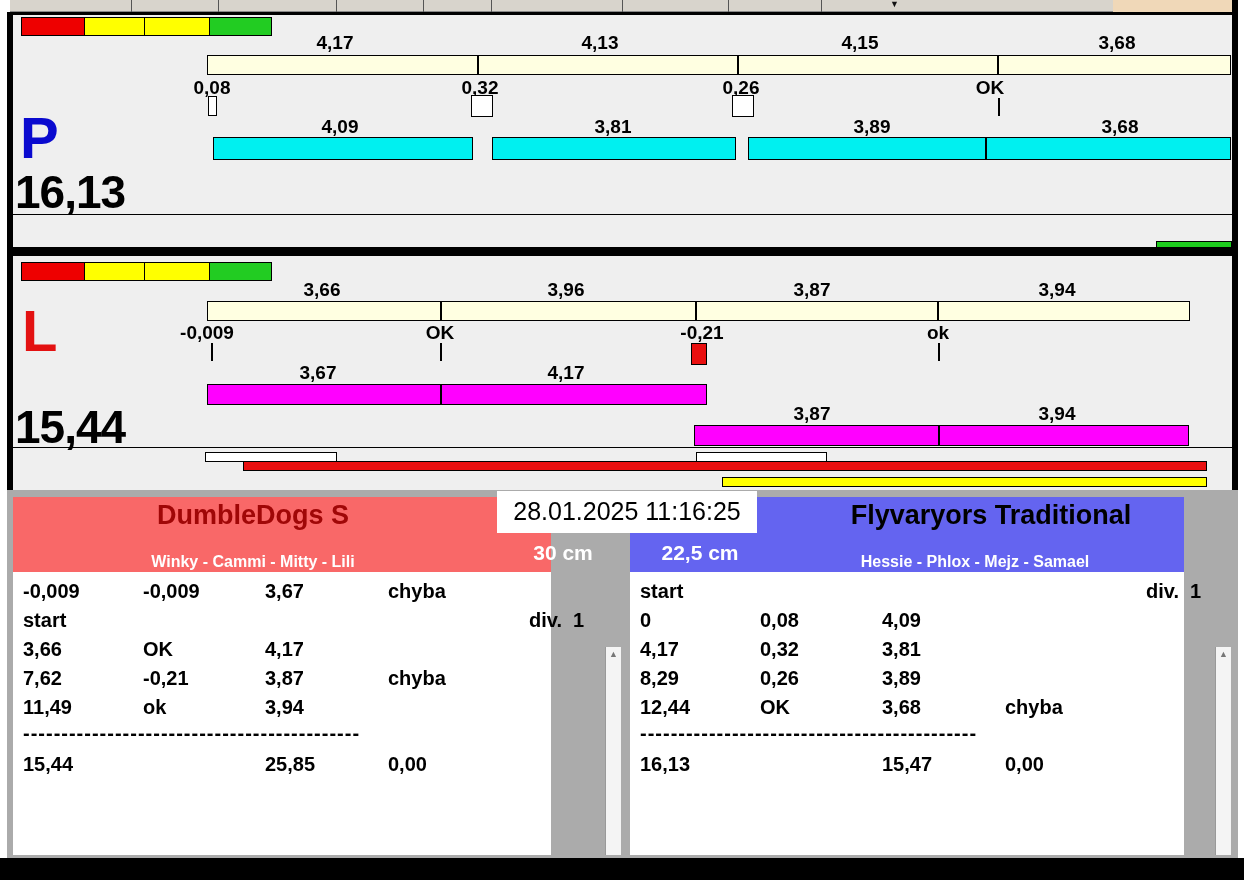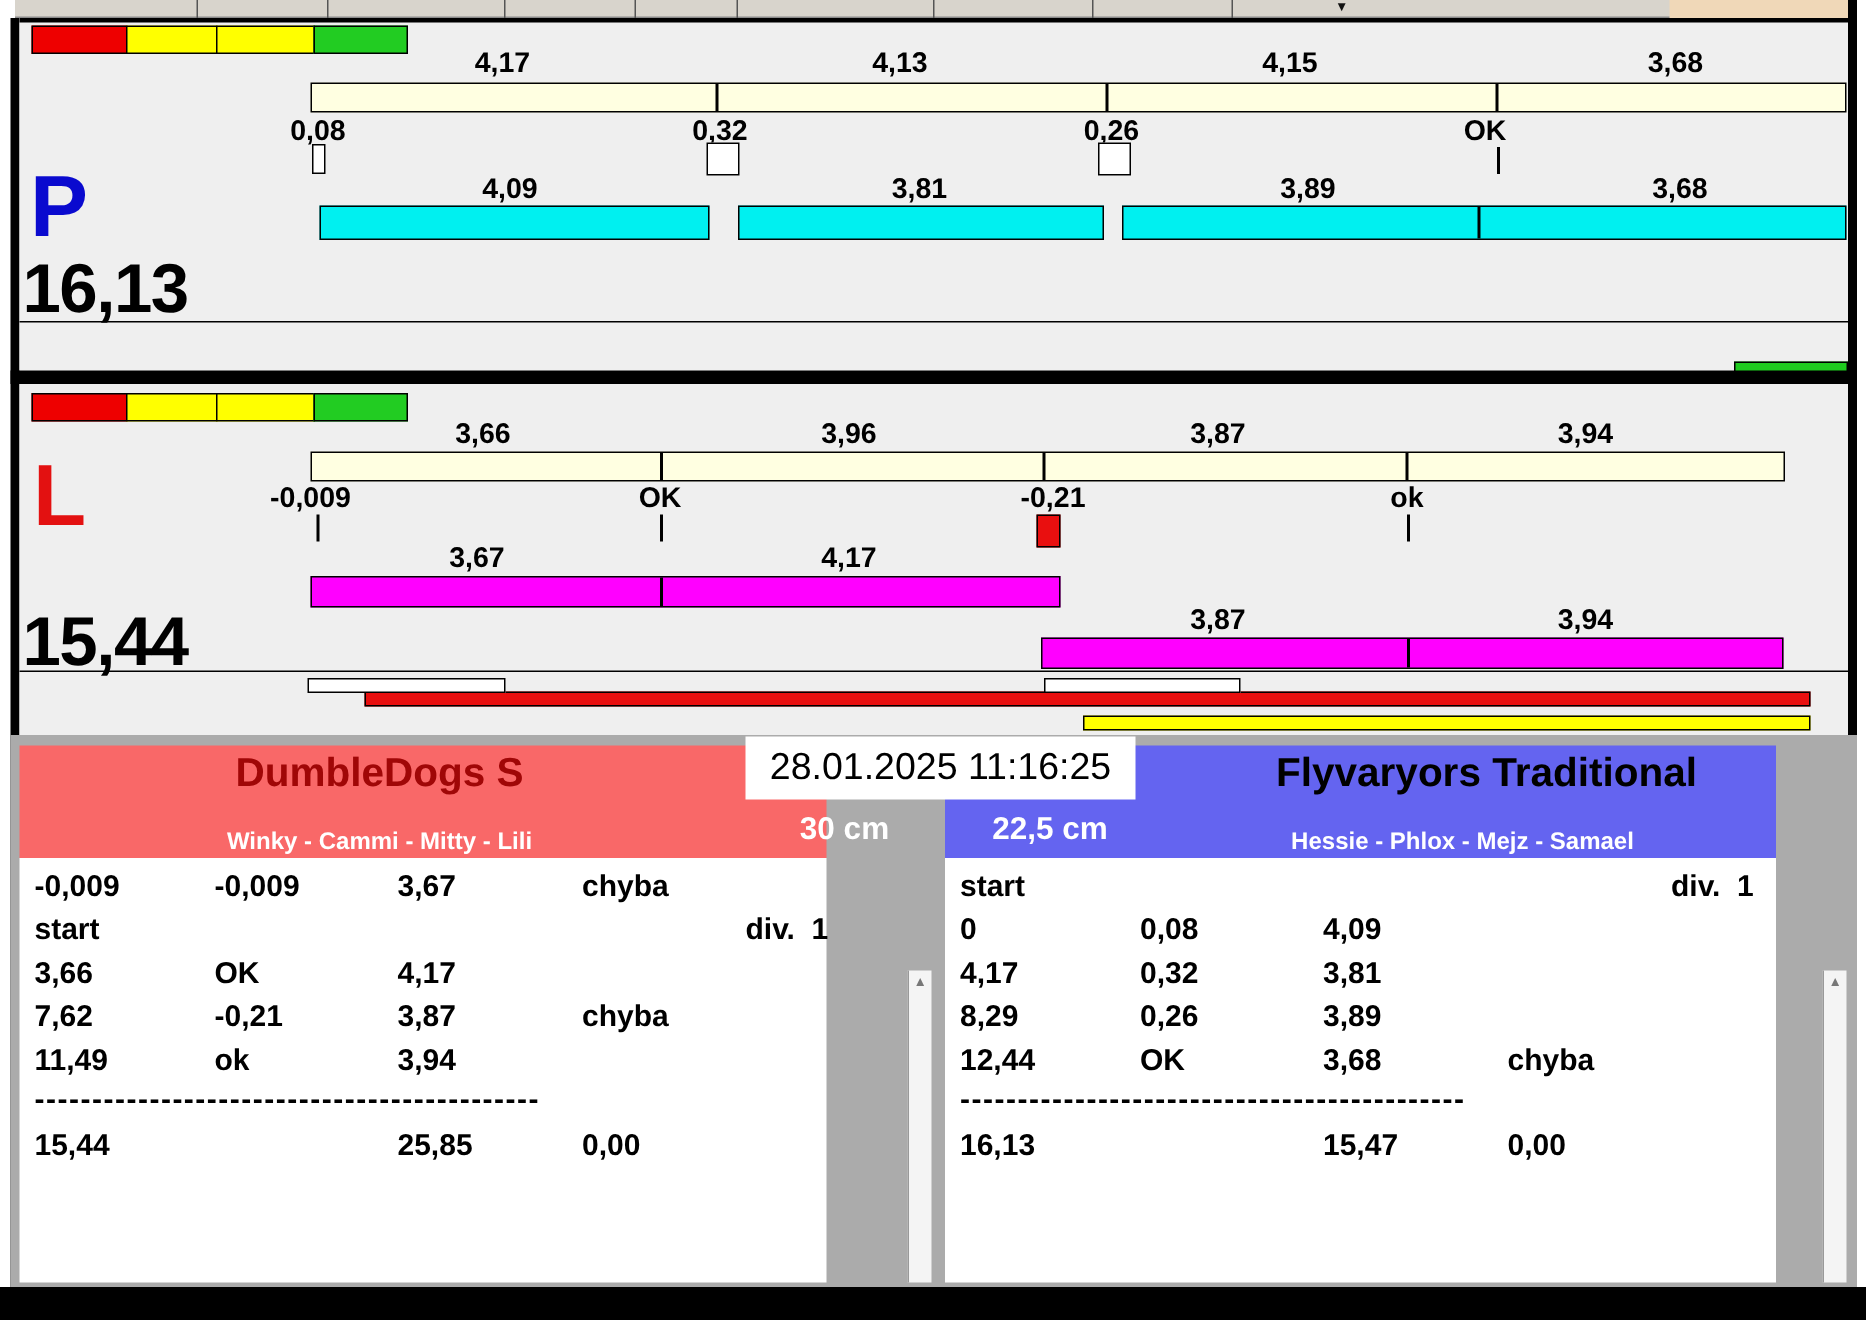--- a/index.html
+++ b/index.html
@@ -45,21 +45,21 @@
 
   .bottom-region { position:absolute; left:7px; top:490px; width:1231px; height:368px; background:#ababab; }
   .team { position:absolute; top:7px; height:358px; }
   .team-header { position:absolute; left:0; top:0; width:100%; height:75px; }
   .team-title { position:absolute; top:3px; font-size:27px; text-align:center; }
   .team-dogs { position:absolute; top:40px; font-size:16px; color:#fff; text-align:center;margin-top:16px; }
   .team-height { position:absolute; top:44px; font-size:21px; color:#fff; text-align:center; }
   .team-table { position:absolute; left:0; top:75px; width:100%; bottom:0; background:#fff; }
   .trow { position:absolute; left:0; width:100%; height:26px; font-size:20px; }
   .trow span { position:absolute; white-space:pre; }
-  .tc1 { left:10px; } .tc2 { left:130px; } .tc3 { left:252px; } .tc4 { left:375px; } .tc5 { left:484px; }
+  .tc1 { left:10px; } .tc2 { left:130px; } .tc3 { left:252px; } .tc4 { left:375px; } .tc5 { left:516px; }
   .tsep { letter-spacing:1px; }
   .scrollbar { position:absolute; top:75px; bottom:0; width:16px; background:#f4f4f4; border-left:1px solid #999; text-align:center; }
   .scroll-arrow { font-size:9px; color:#777; line-height:14px; display:block; }
 
   .timestamp { position:absolute; left:497px; top:491px; width:260px; height:42px; background:#fff; font-weight:normal; font-size:25px; text-align:center; line-height:40px; }
 </style>
 </head>
 <body>
 
 <div id="screen">

